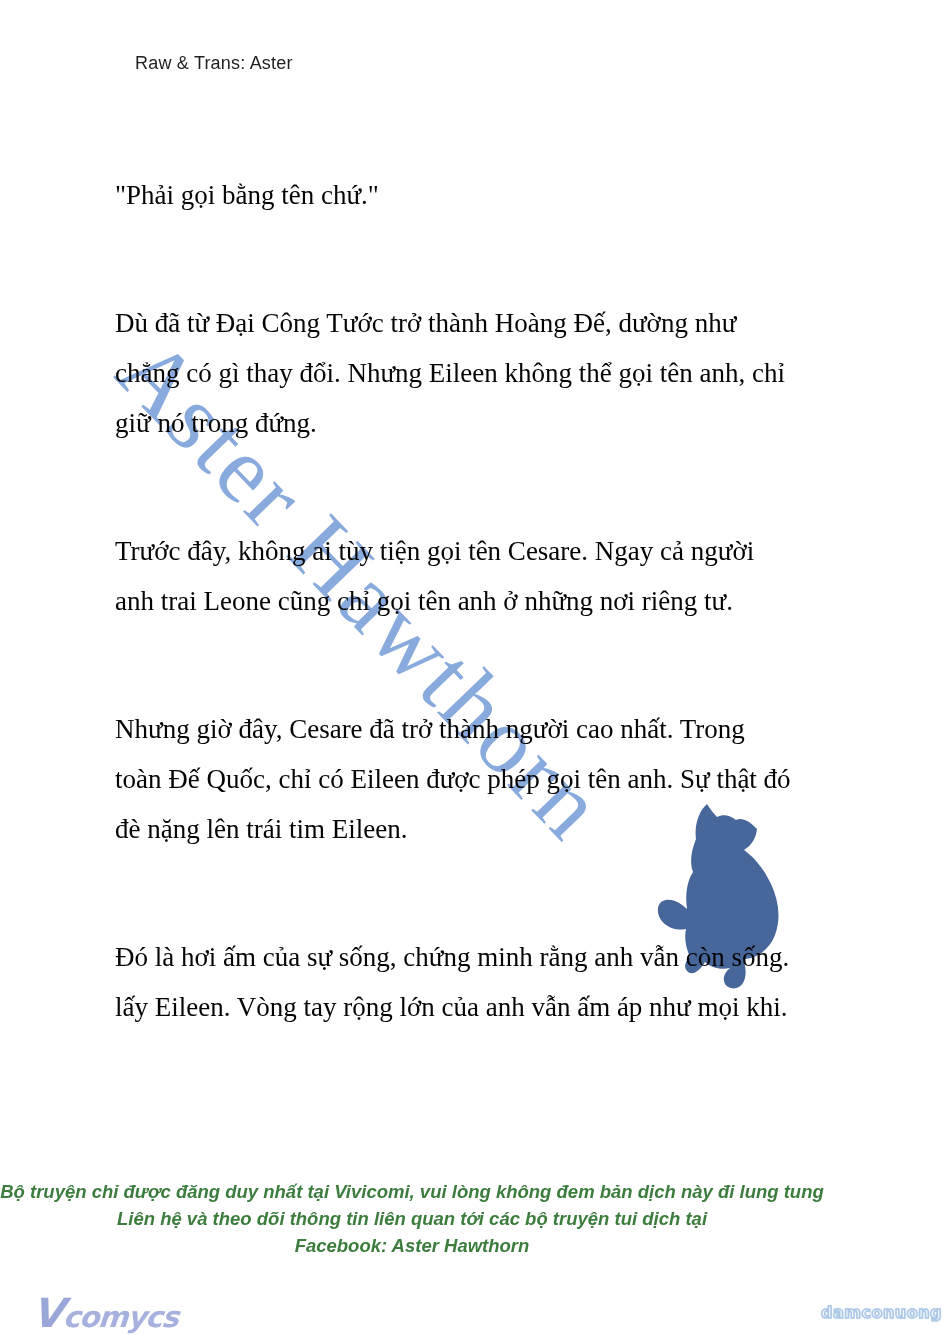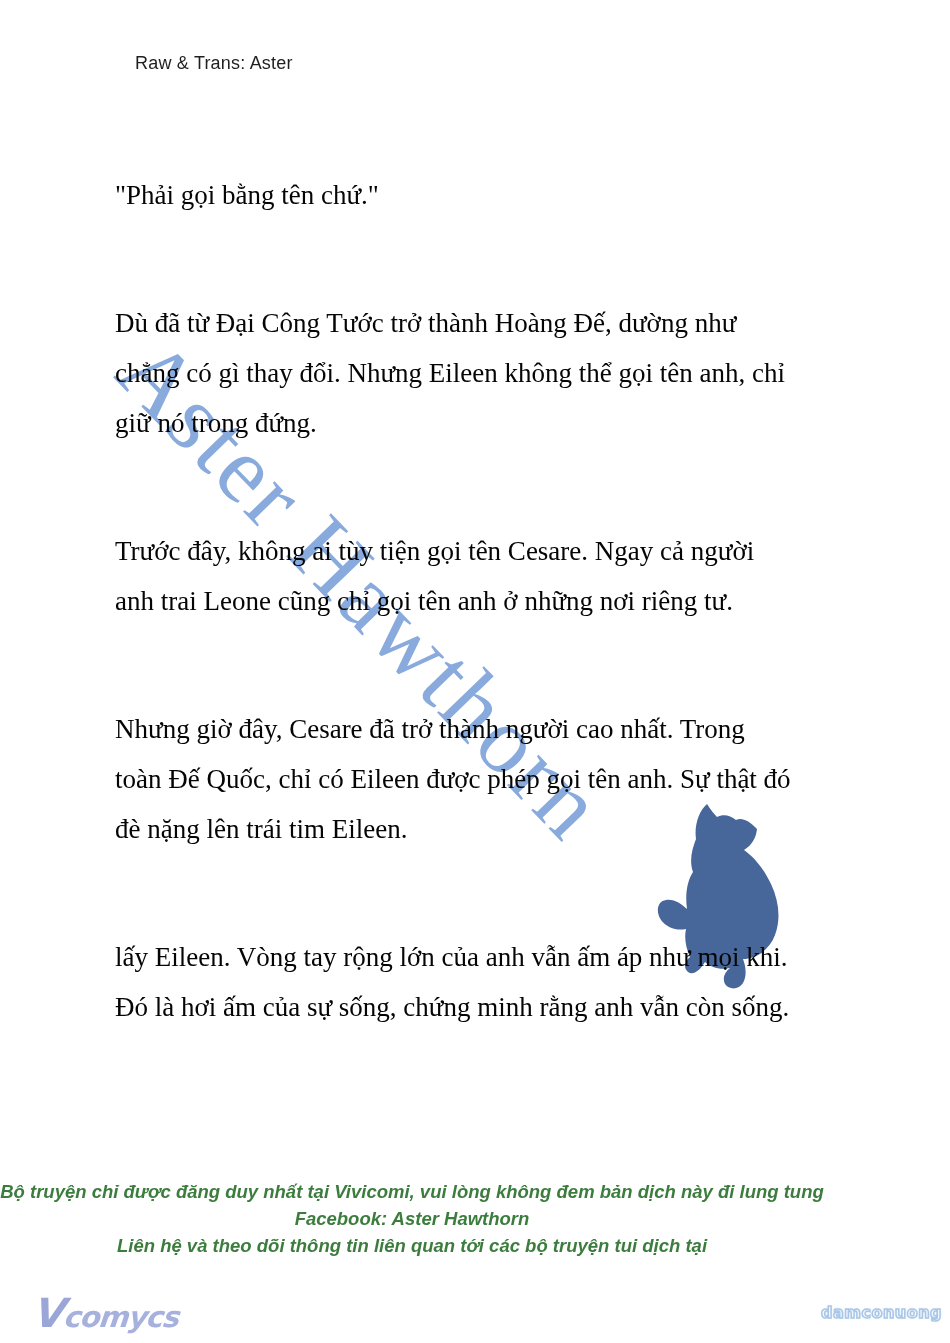--- a/index.html
+++ b/index.html
@@ -113,28 +113,28 @@
     <div class="para">
       <div class="line">Trước đây, không ai tùy tiện gọi tên Cesare. Ngay cả người</div>
       <div class="line">anh trai Leone cũng chỉ gọi tên anh ở những nơi riêng tư.</div>
     </div>
     <div class="para">
       <div class="line">Nhưng giờ đây, Cesare đã trở thành người cao nhất. Trong</div>
       <div class="line">toàn Đế Quốc, chỉ có Eileen được phép gọi tên anh. Sự thật đó</div>
       <div class="line">đè nặng lên trái tim Eileen.</div>
     </div>
     <div class="para">
+      <div class="line">Đó là hơi ấm của sự sống, chứng minh rằng anh vẫn còn sống.</div>
       <div class="line">lấy Eileen. Vòng tay rộng lớn của anh vẫn ấm áp như mọi khi.</div>
-      <div class="line">Đó là hơi ấm của sự sống, chứng minh rằng anh vẫn còn sống.</div>
     </div>
   </div>
 
   <div class="footer-notice">
     <div>Bộ truyện chỉ được đăng duy nhất tại Vivicomi, vui lòng không đem bản dịch này đi lung tung</div>
+    <div>Liên hệ và theo dõi thông tin liên quan tới các bộ truyện tui dịch tại</div>
     <div>Facebook: Aster Hawthorn</div>
-    <div>Liên hệ và theo dõi thông tin liên quan tới các bộ truyện tui dịch tại</div>
   </div>
 
   <div class="logo-left">Vcomycs</div>
 
   <div class="logo-right">damconuong</div>
 
 </div>
 
 </body></html>

